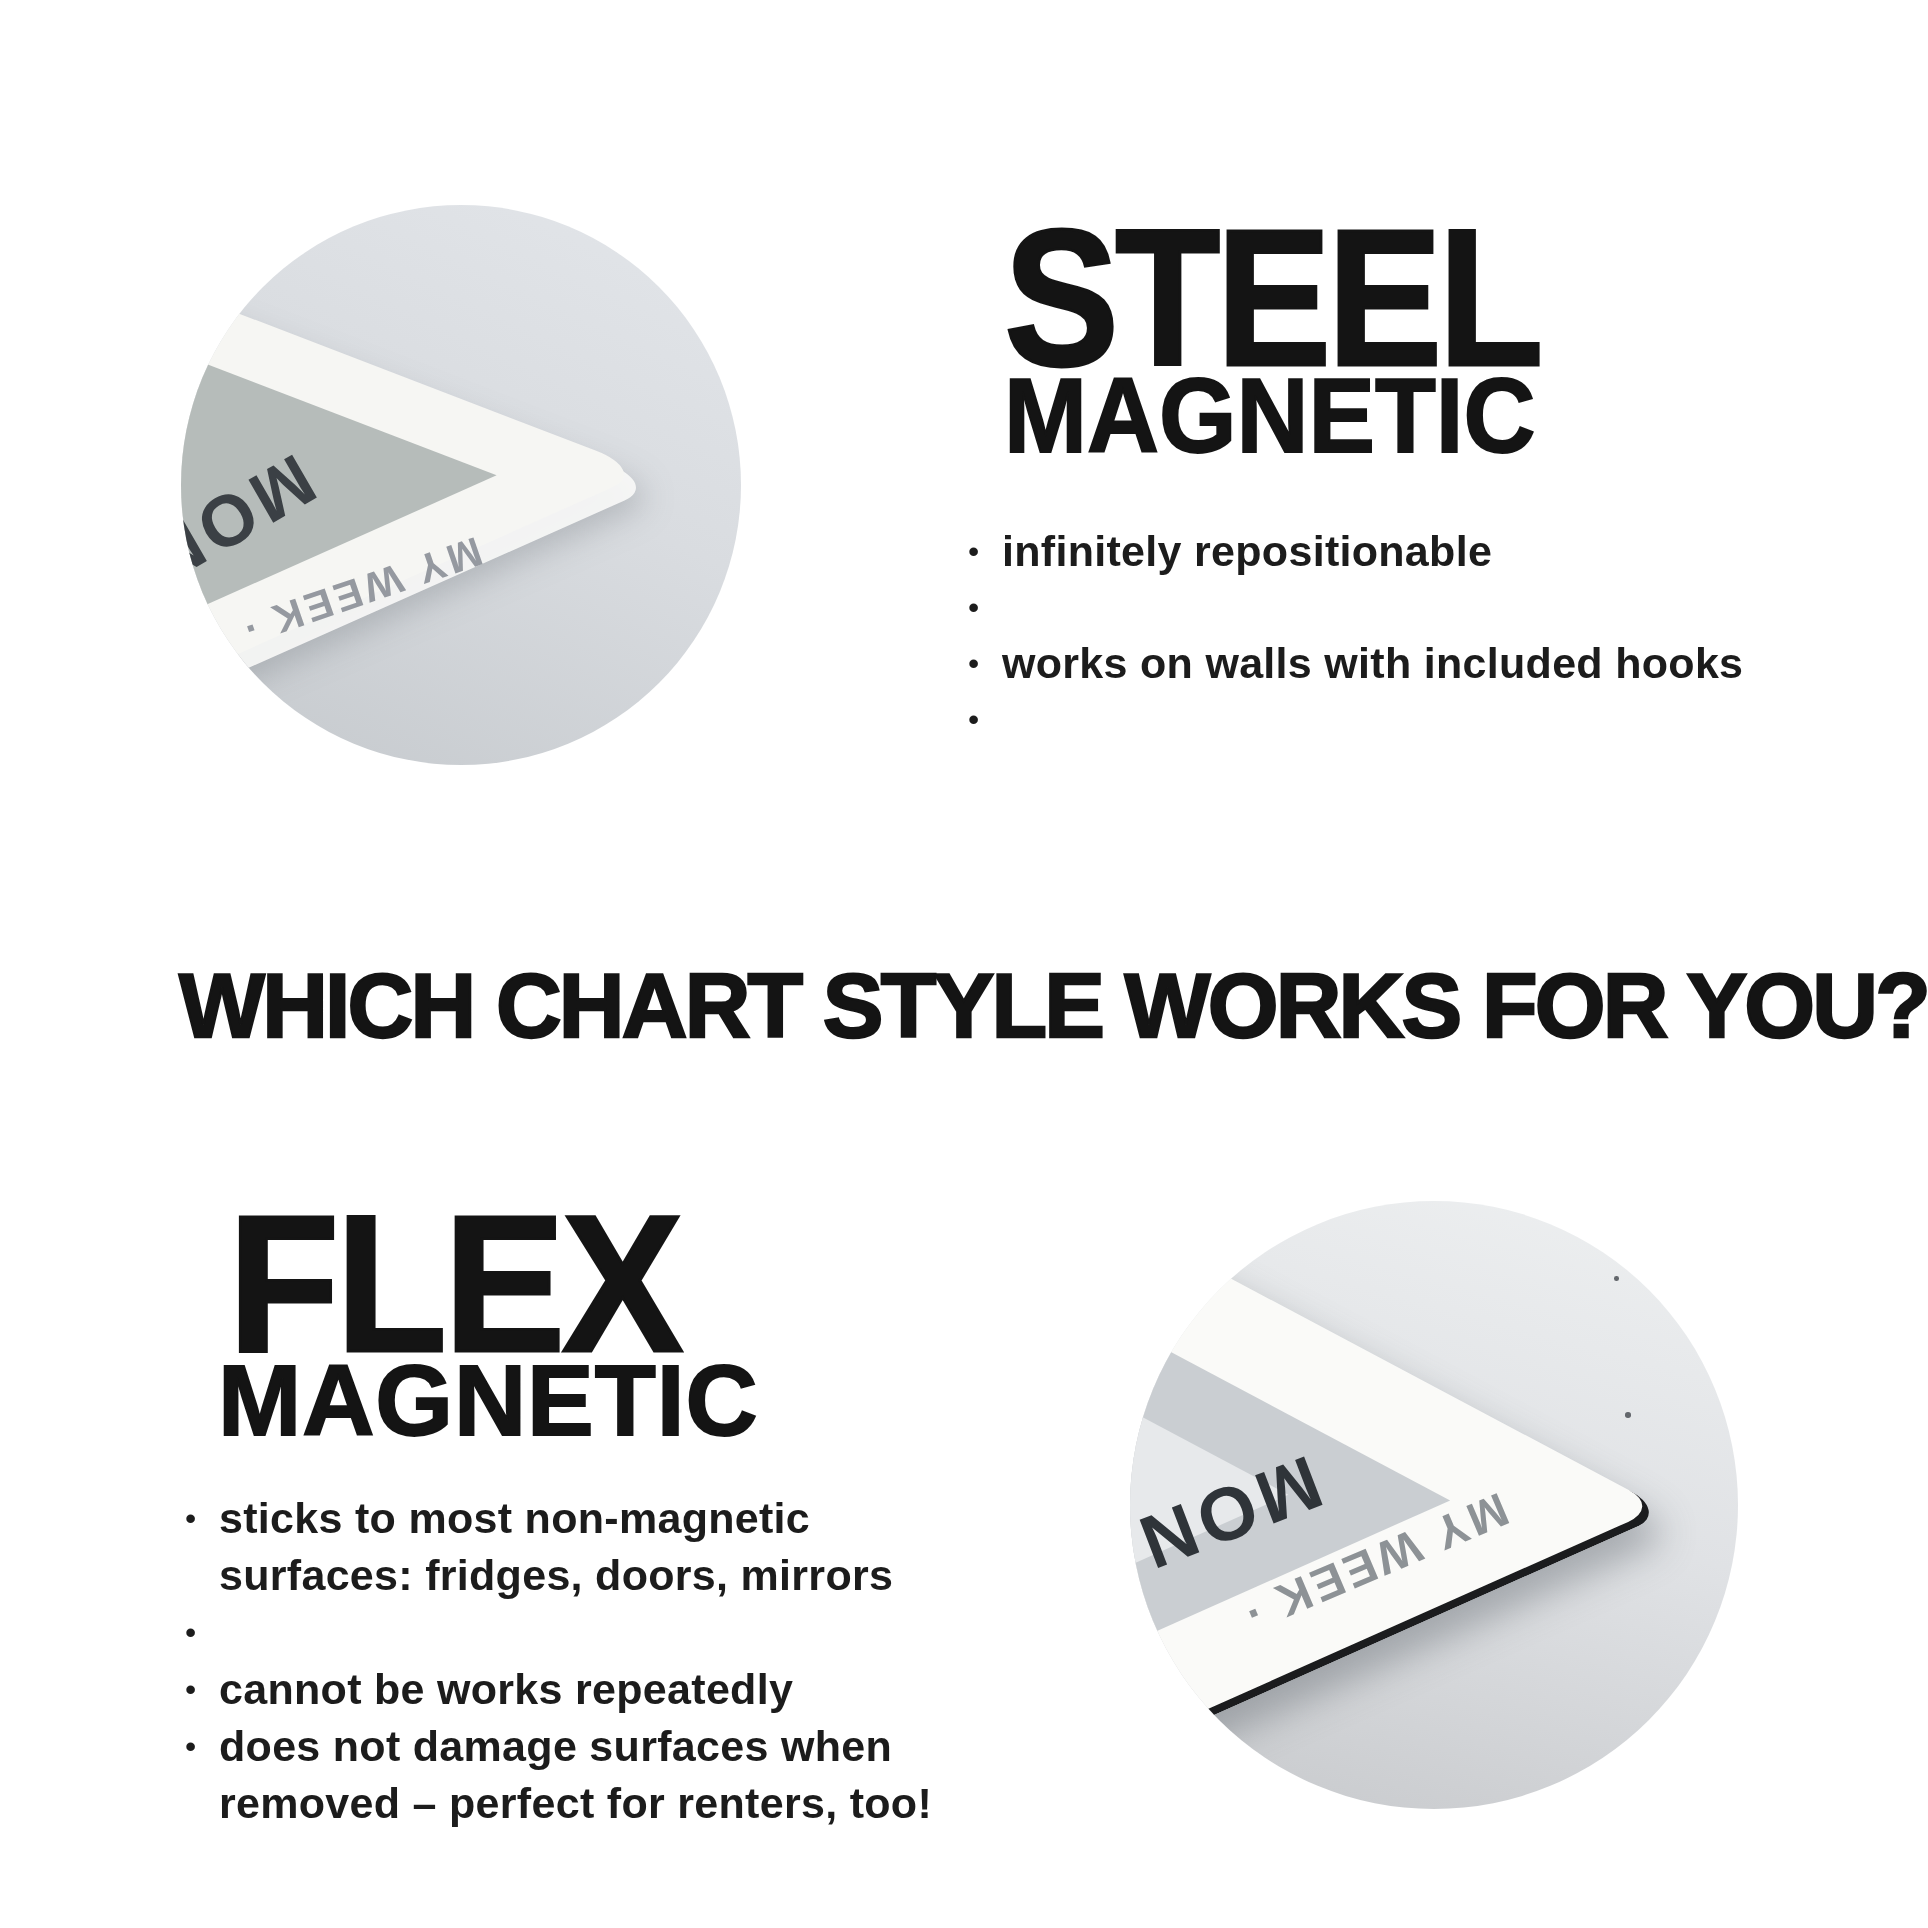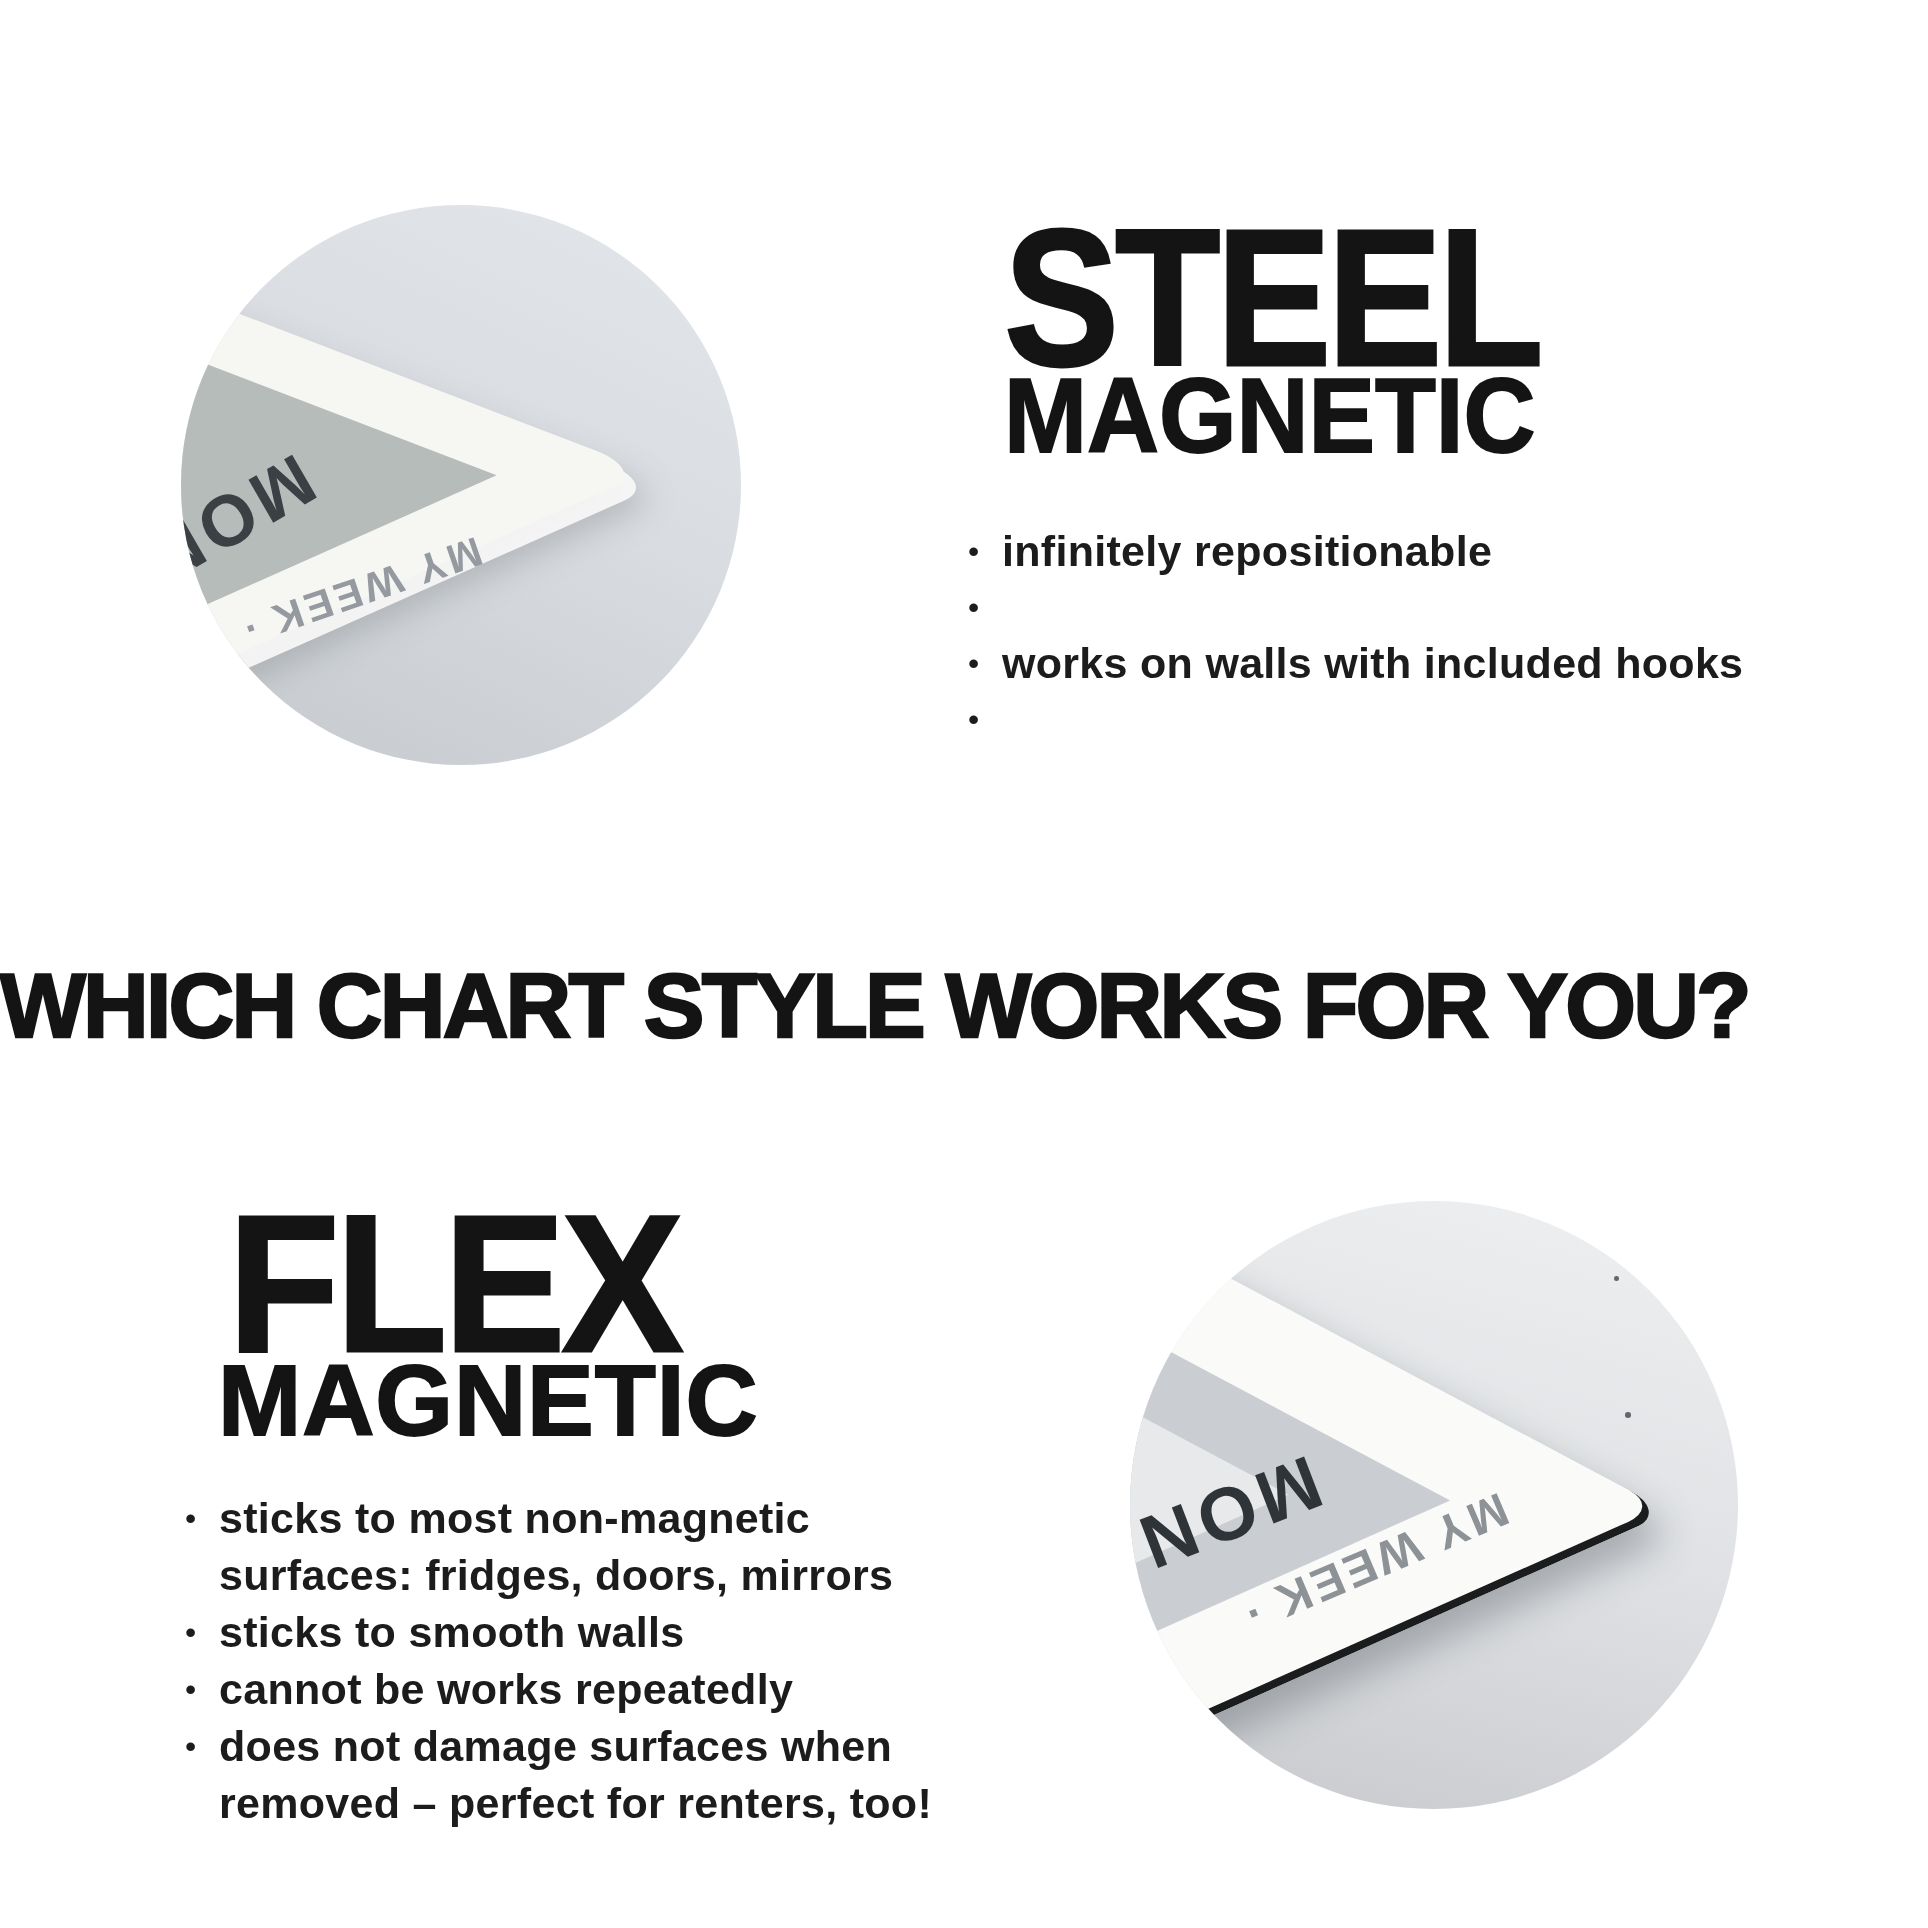--- a/index.html
+++ b/index.html
@@ -44,21 +44,21 @@
   
   .title,.subtitle,.heading{position:absolute;margin:0;line-height:1;font-weight:bold;color:#141414;}
   .title,.subtitle,.heading{-webkit-text-stroke:1.9px #141414;}
   .steel-title{left:1004px;top:201px;font-size:194px;letter-spacing:-4.7px;
     transform:scaleX(0.89);transform-origin:left top;-webkit-text-stroke:2.8px #141414;}
   .steel-subtitle{left:1004px;top:362px;font-size:106px;
     transform:scaleX(0.94);transform-origin:left top;}
   .flex-title{left:228px;top:1187px;font-size:194px;letter-spacing:-3.8px;
     transform:scaleX(0.94);transform-origin:left top;-webkit-text-stroke:2.8px #141414;}
   .flex-subtitle{left:218px;top:1350px;font-size:100px;letter-spacing:0.9px;}
-  .heading{left:0;top:960px;width:1928px;text-align:left;font-size:91px;
+  .heading{left:0;top:960px;width:1928px;text-align:right;font-size:91px;
     letter-spacing:-2.8px;white-space:nowrap;-webkit-text-stroke:2.4px #141414;}
 
   
   .bullets{position:absolute;margin:0;padding:0;list-style:none;color:#1c1c1c;font-size:43px;}
   .steel-bullets{left:968px;top:523px;width:895px;line-height:56px;}
   .flex-bullets{left:185px;top:1490px;width:1017px;line-height:57px;}
   .bullets li{display:flex;align-items:flex-start;}
   .dot{flex:0 0 34px;font-size:32px;line-height:inherit;}
   .btxt{white-space:pre-line;letter-spacing:0.3px;font-weight:bold;}
 </style>
@@ -99,21 +99,20 @@
   <h1 class="title flex-title">FLEX</h1>
   <h2 class="subtitle flex-subtitle">MAGNETIC</h2>
   <ul class="bullets flex-bullets">
     <li>
       <span class="dot">•</span>
       <span class="btxt">sticks to most non-magnetic
 surfaces: fridges, doors, mirrors</span>
     </li>
     <li>
       <span class="dot">•</span>
-      <span class="btxt">sticks to smooth walls</span>
     </li>
     <li>
       <span class="dot">•</span>
       <span class="btxt">cannot be works repeatedly</span>
     </li>
     <li>
       <span class="dot">•</span>
       <span class="btxt">does not damage surfaces when
 removed – perfect for renters, too!</span>
     </li>

